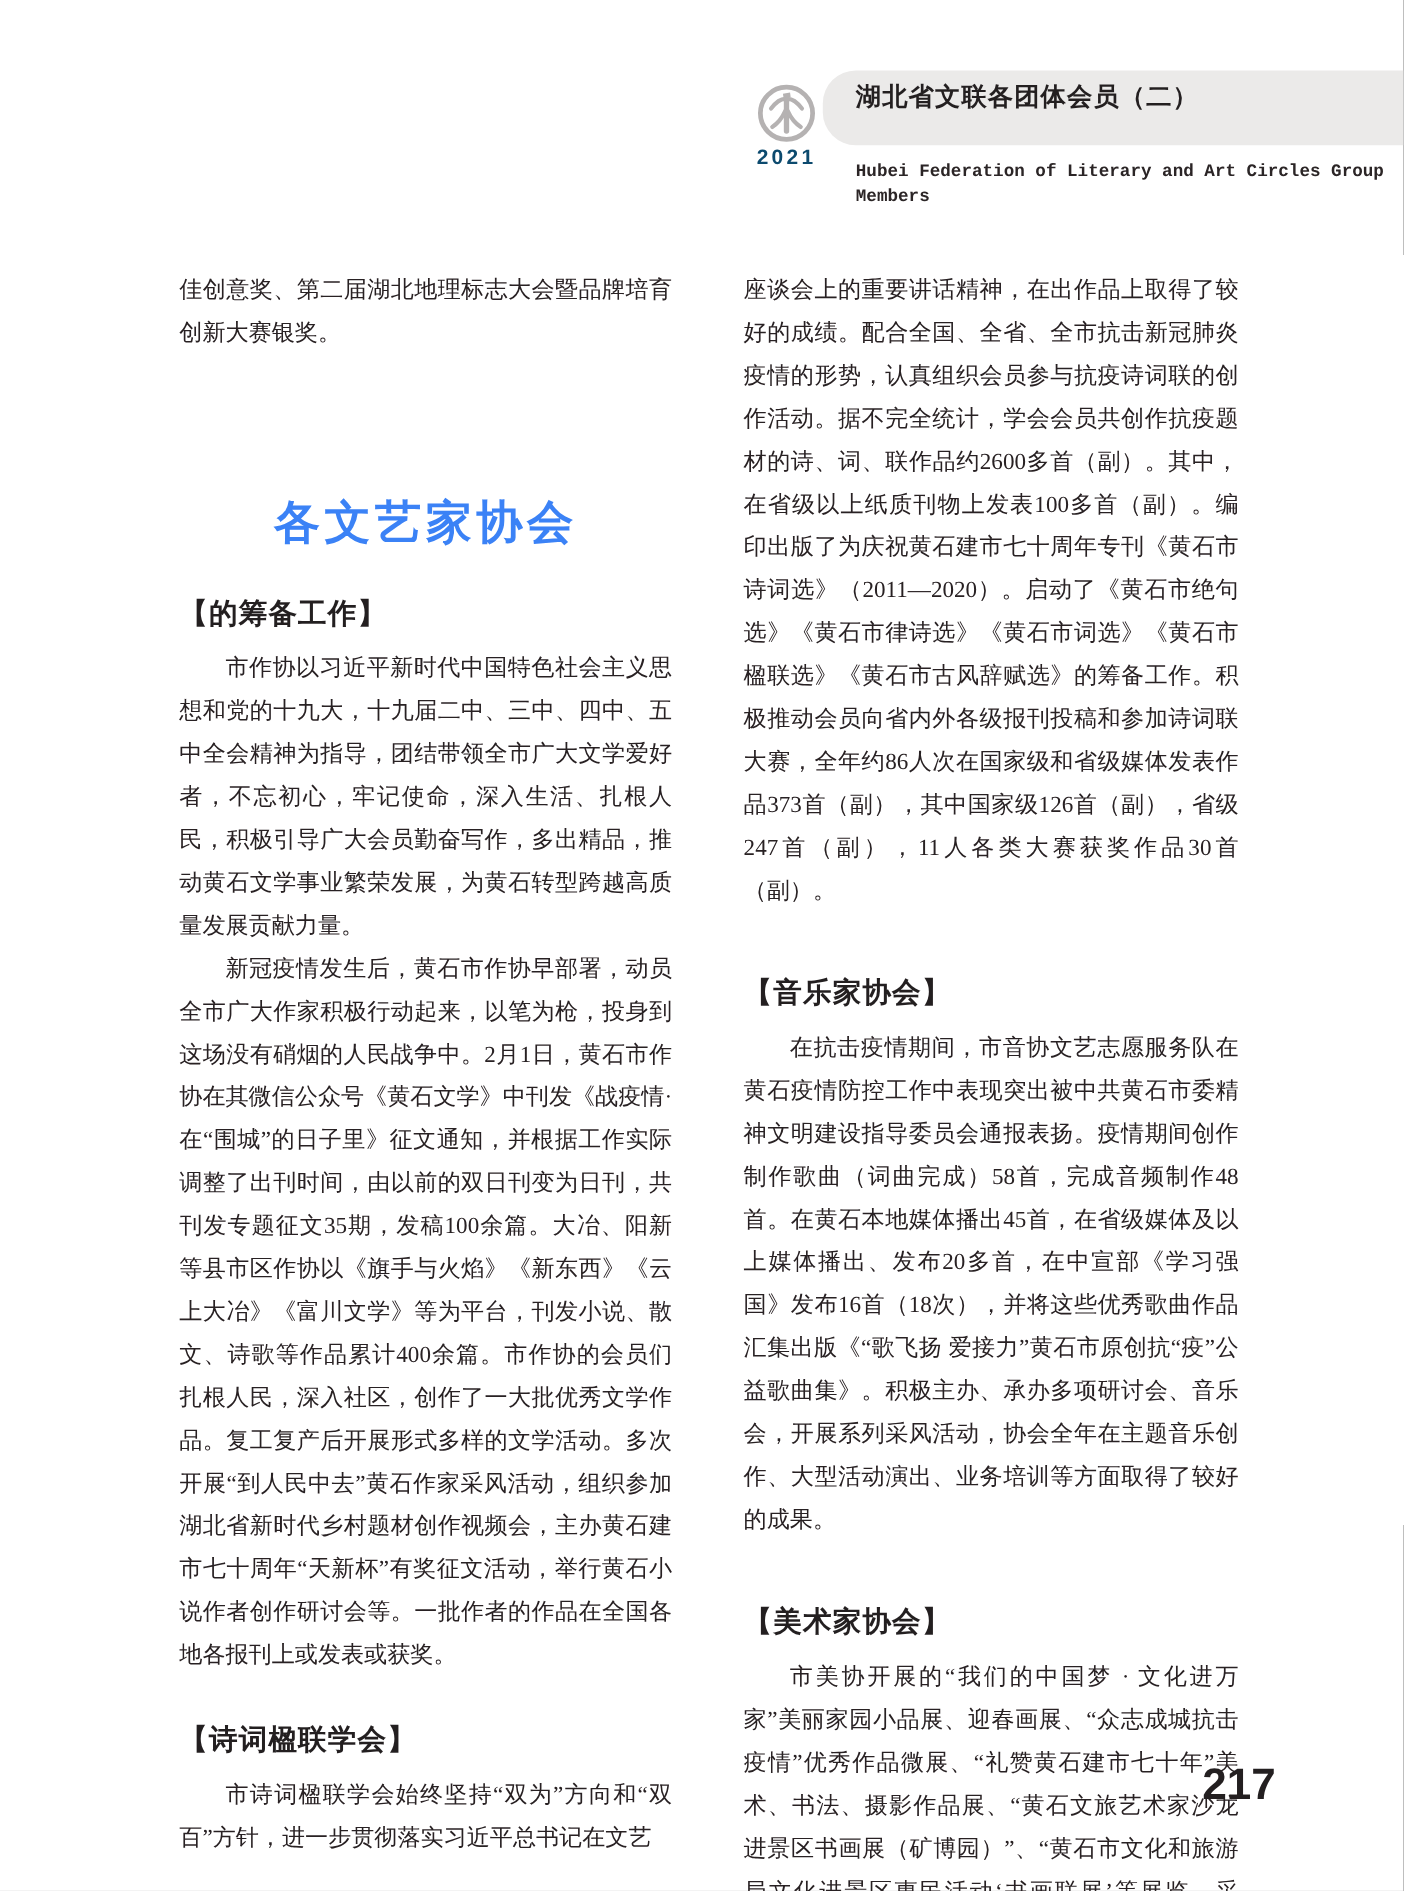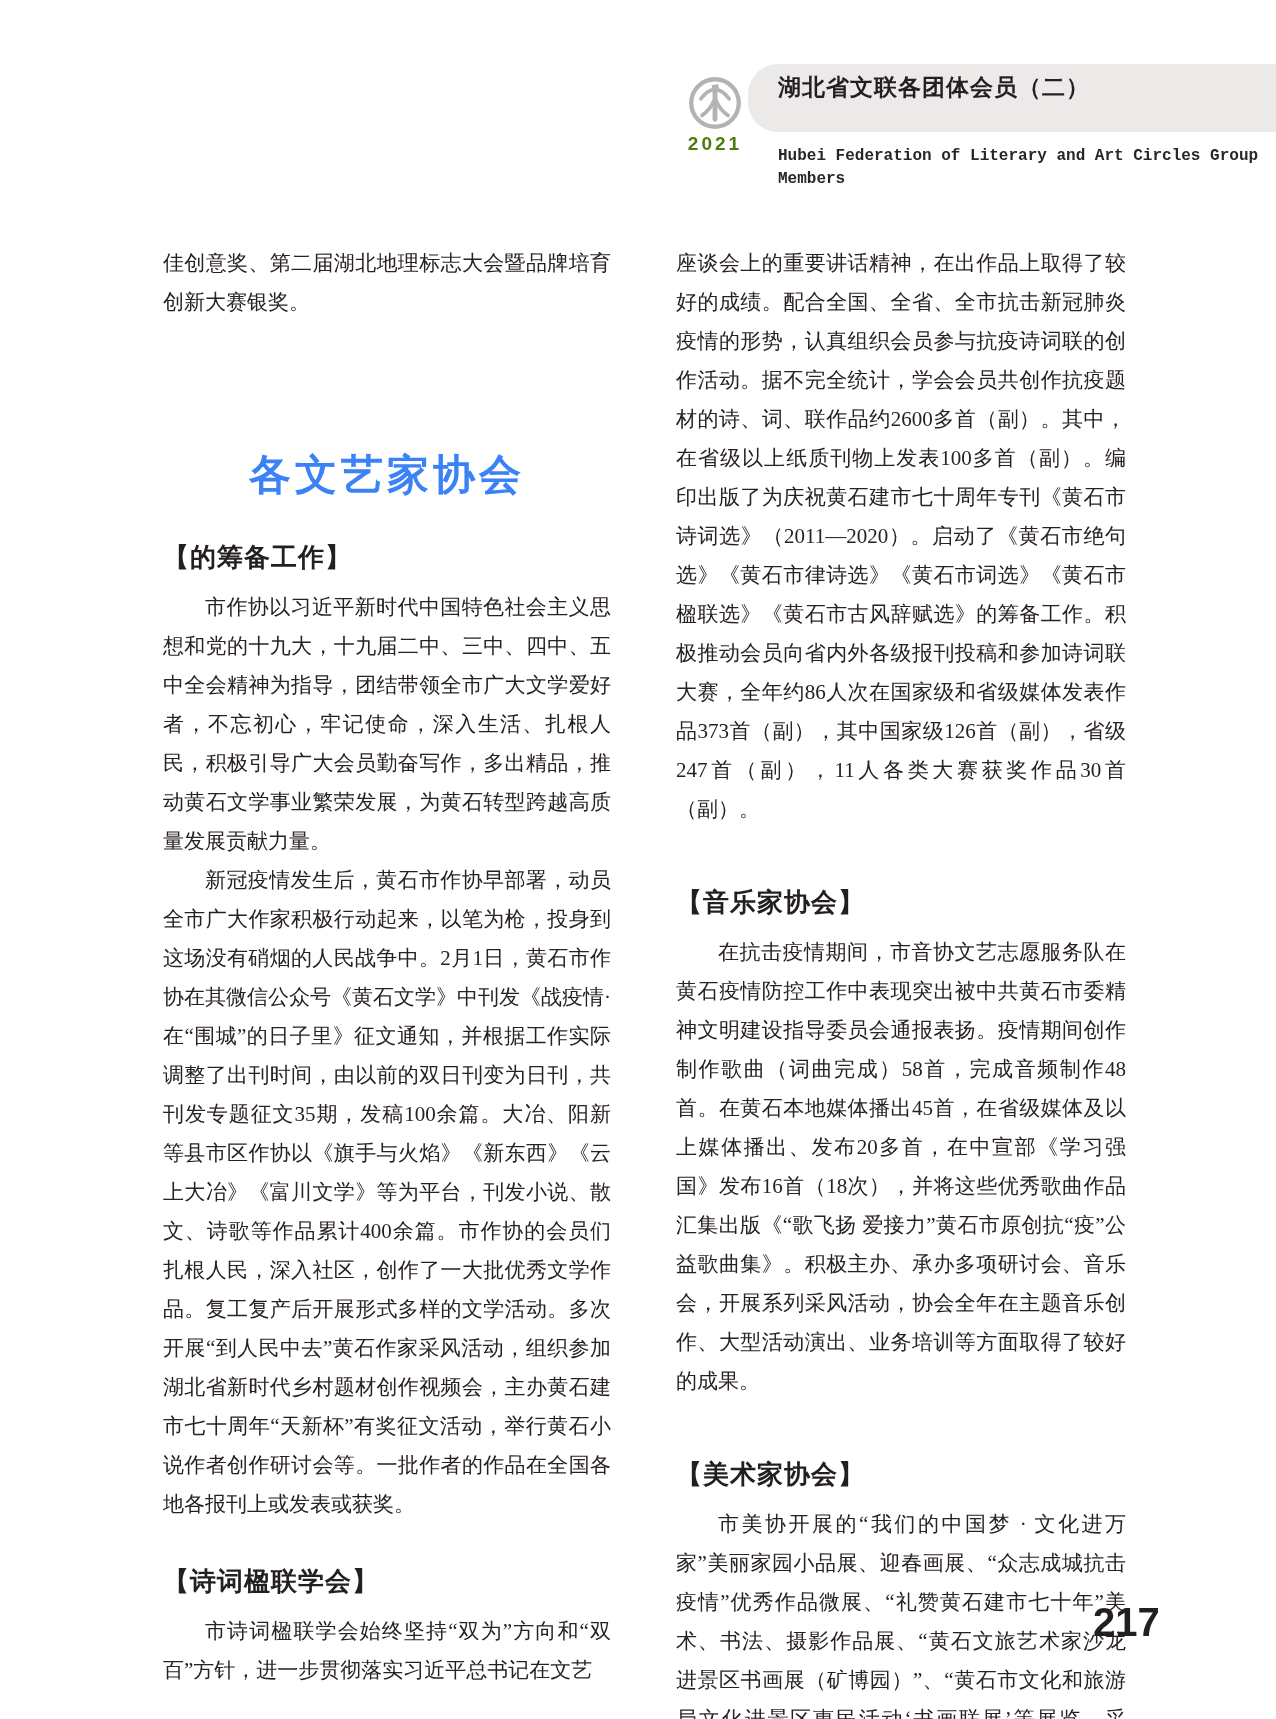--- a/index.html
+++ b/index.html
@@ -14,21 +14,21 @@
   }
   
   .logo-block{
     position:absolute;left:684px;top:76px;width:62px;
     text-align:center;
   }
   .logo-block svg{display:block;margin:0 auto;}
   .year{
     margin-top:3px;
     font-family:"Liberation Sans","DejaVu Sans",sans-serif;
-    font-weight:bold;font-size:19px;letter-spacing:3px;color:#4d7c0f;
+    font-weight:bold;font-size:19px;letter-spacing:3px;color:#0c4a6e;
   }
   .header-box{
     position:absolute;left:748px;top:64px;right:0;height:68px;
     background:#ebeae9;
     border-radius:30px 0 0 30px;
     padding:9px 0 0 30px;box-sizing:border-box;
   }
   .header-title{
     font-family:"Liberation Sans","DejaVu Sans",sans-serif;
     font-weight:bold;font-size:23px;line-height:28px;color:#231f20;

